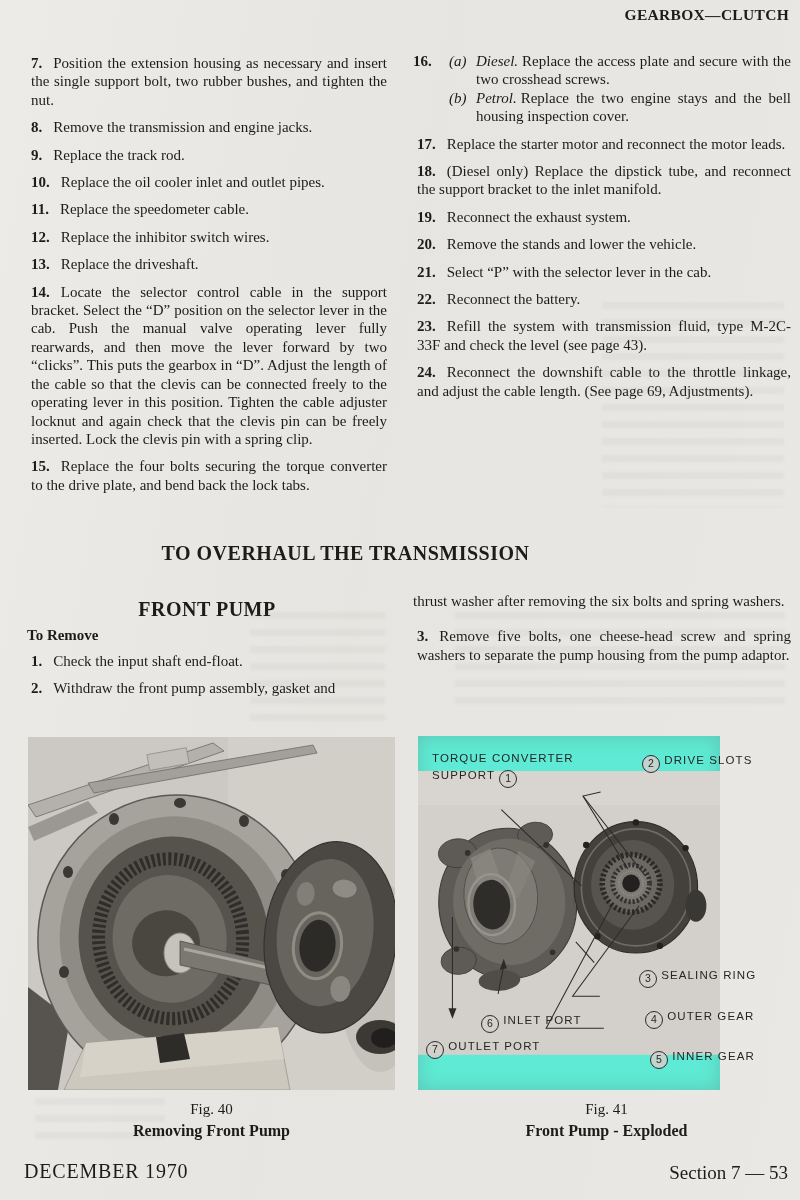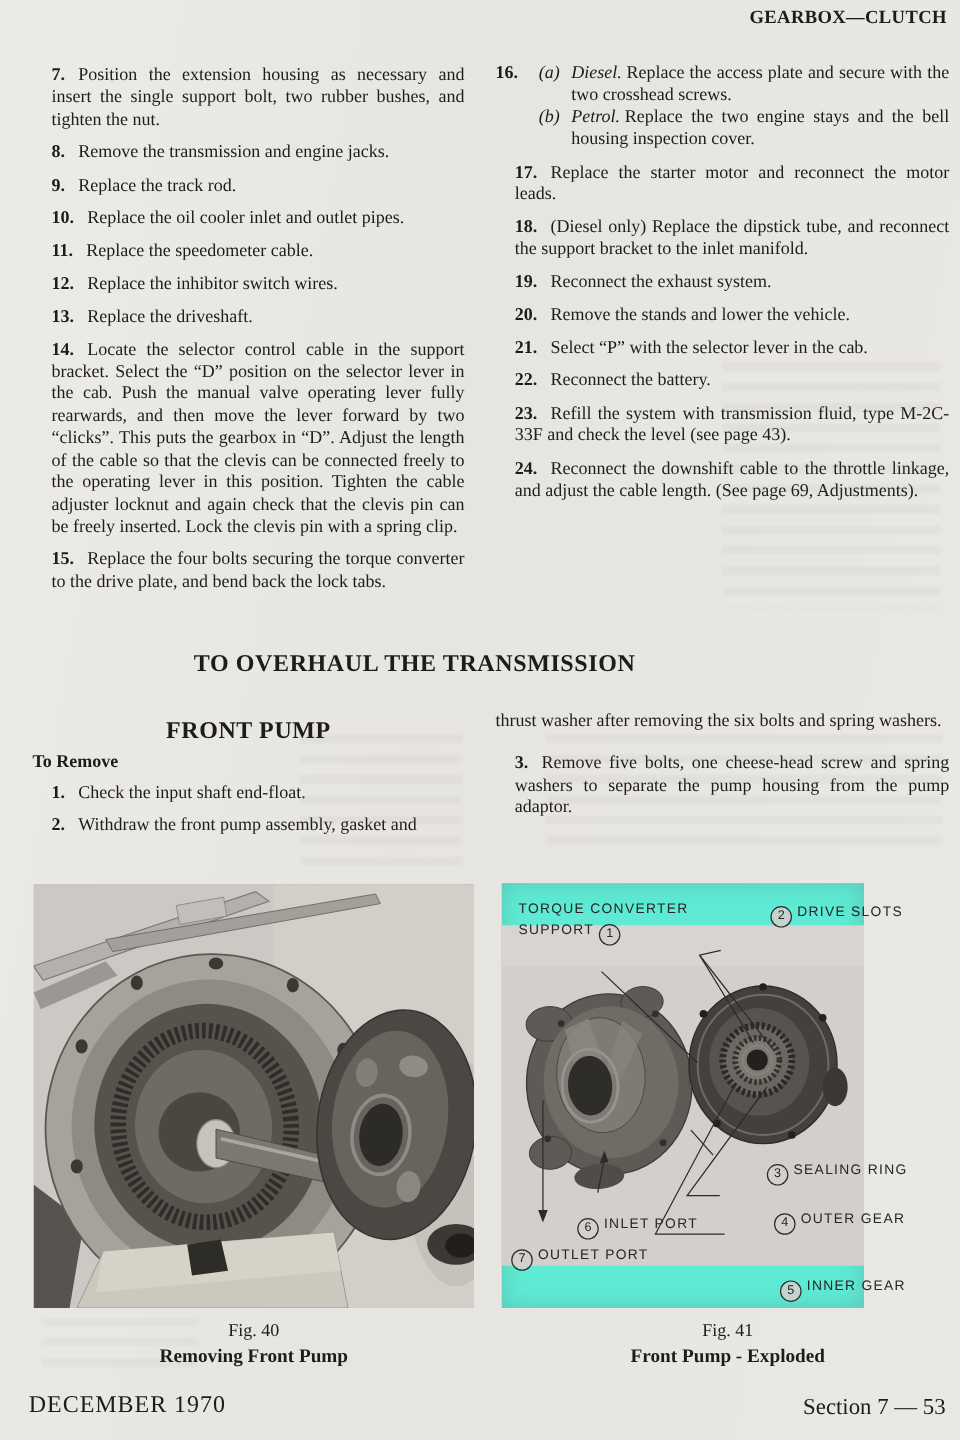--- a/index.html
+++ b/index.html
@@ -11,21 +11,21 @@
   }
   .abs{position:absolute;}
   
   .pg-header{top:6px;right:11px;font-size:15.5px;font-weight:bold;letter-spacing:.3px;}
   .footer-left{left:24px;top:1160px;font-size:20px;letter-spacing:.8px;}
   .footer-right{right:12px;top:1162px;font-size:19px;}
   
   .col{font-size:15px;line-height:18.4px;}
   #col-left{left:27px;top:54px;width:360px;}
   #col-right{left:413px;top:52px;width:378px;}
-  .step{margin:0 0 9px 16px;text-align:justify;}
+  .step{margin:0 0 9px 4px;text-align:justify;}
   .step .n{font-weight:bold;padding-right:11px;}
   .sub{display:flex;margin:0;}
   .sub .n16{flex:0 0 36px;font-weight:bold;}
   .sub .slab{flex:0 0 27px;font-style:italic;}
   .sub .stxt{flex:1;text-align:justify;}
   .sub .stxt i{padding-right:4px;margin-top:24px;}
   .block16{margin-bottom:9px;}
   
   .h-main{top:542px;left:0;width:691px;text-align:center;font-size:20px;font-weight:bold;letter-spacing:.5px;font-family:Liberation Serif, serif;}
   .h-sub{top:598px;left:27px;width:360px;text-align:center;font-size:20px;font-weight:bold;letter-spacing:.5px;}
@@ -246,21 +246,21 @@
     <span>DRIVE SLOTS</span>
   </div>
   <div class="flabel" style="left:221px;top:231px;">
     <span class="circ">3</span>
     <span>SEALING RING</span>
   </div>
   <div class="flabel" style="left:227px;top:272px;">
     <span class="circ">4</span>
     <span>OUTER GEAR</span>
   </div>
-  <div class="flabel" style="left:232px;top:328px;">
+  <div class="flabel" style="left:232px;top:312px;">
     <span class="circ">5</span>
     <span>INNER GEAR</span>
   </div>
   <div class="flabel" style="left:63px;top:276px;">
     <span class="circ">6</span>
     <span>INLET PORT</span>
   </div>
   <div class="flabel" style="left:8px;top:302px;">
     <span class="circ">7</span>
     <span>OUTLET PORT</span>

